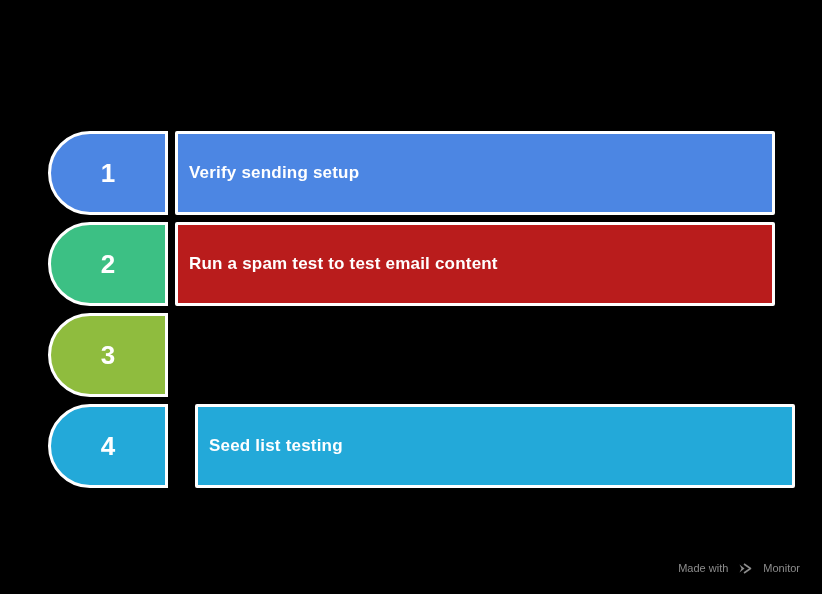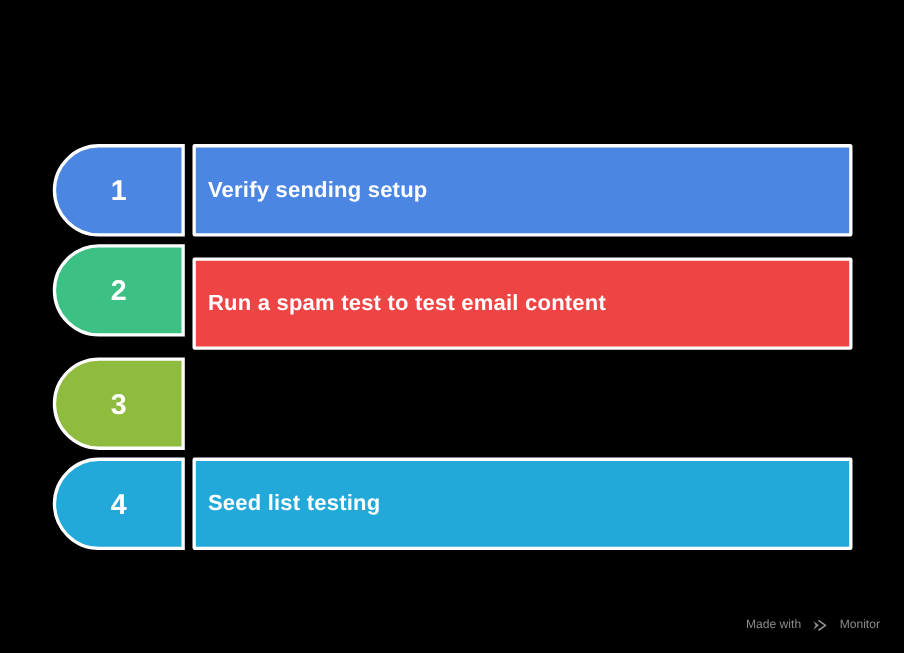--- a/index.html
+++ b/index.html
@@ -44,21 +44,21 @@
   .step-bar {
     box-sizing: border-box;
     width: 600px;
     height: 84px;
     border: 3px solid #ffffff;
     border-radius: 2px;
     display: flex;
     align-items: center;
     padding-left: 11px;
     color: #ffffff;
-    font-size: 20px;
+    font-size: 17px;
     font-weight: bold;
     letter-spacing: 0.2px;
   }
   .watermark {
     position: absolute;
     right: 22px;
     bottom: 20px;
     display: flex;
     align-items: center;
     gap: 11px;
@@ -75,30 +75,30 @@
 
 <div class="steps">
 
   <div class="step-row">
     <div class="step-number" style="background-color: rgb(76, 134, 227);">1</div>
     <div class="step-bar" style="background-color: rgb(76, 134, 227);">Verify sending setup</div>
   </div>
 
   <div class="step-row">
     <div class="step-number" style="background-color: rgb(60, 192, 132);">2</div>
-    <div class="step-bar" style="background-color: #ef4444; margin-top: 12px;">Run a spam test to test email content</div>
+    <div class="step-bar" style="background-color: #b91c1c;">Run a spam test to test email content</div>
   </div>
 
   <div class="step-row">
     <div class="step-number" style="background-color: rgb(143, 188, 62);">3</div>
   </div>
 
   <div class="step-row">
     <div class="step-number" style="background-color: rgb(35, 169, 217);">4</div>
-    <div class="step-bar" style="background-color: rgb(35, 169, 217);">Seed list testing</div>
+    <div class="step-bar" style="background-color: rgb(35, 169, 217); margin-left: 20px;">Seed list testing</div>
   </div>
 
 </div>
 
 <div class="watermark" style="color: rgb(140, 140, 140);">
   <span>Made with</span>
   <span class="napkin-icon">
     <svg width="13" height="11" viewBox="0 0 13 11" aria-hidden="true">
       <path d="M0.5 1.5 L5.5 5.5 L0.5 9.5 L2.5 5.5 Z" fill="#8C8C8C"></path>
       <path d="M5 1 L11.5 5.5 L5 10" fill="none" stroke="#8C8C8C" stroke-width="1.6" stroke-linejoin="round"></path>

